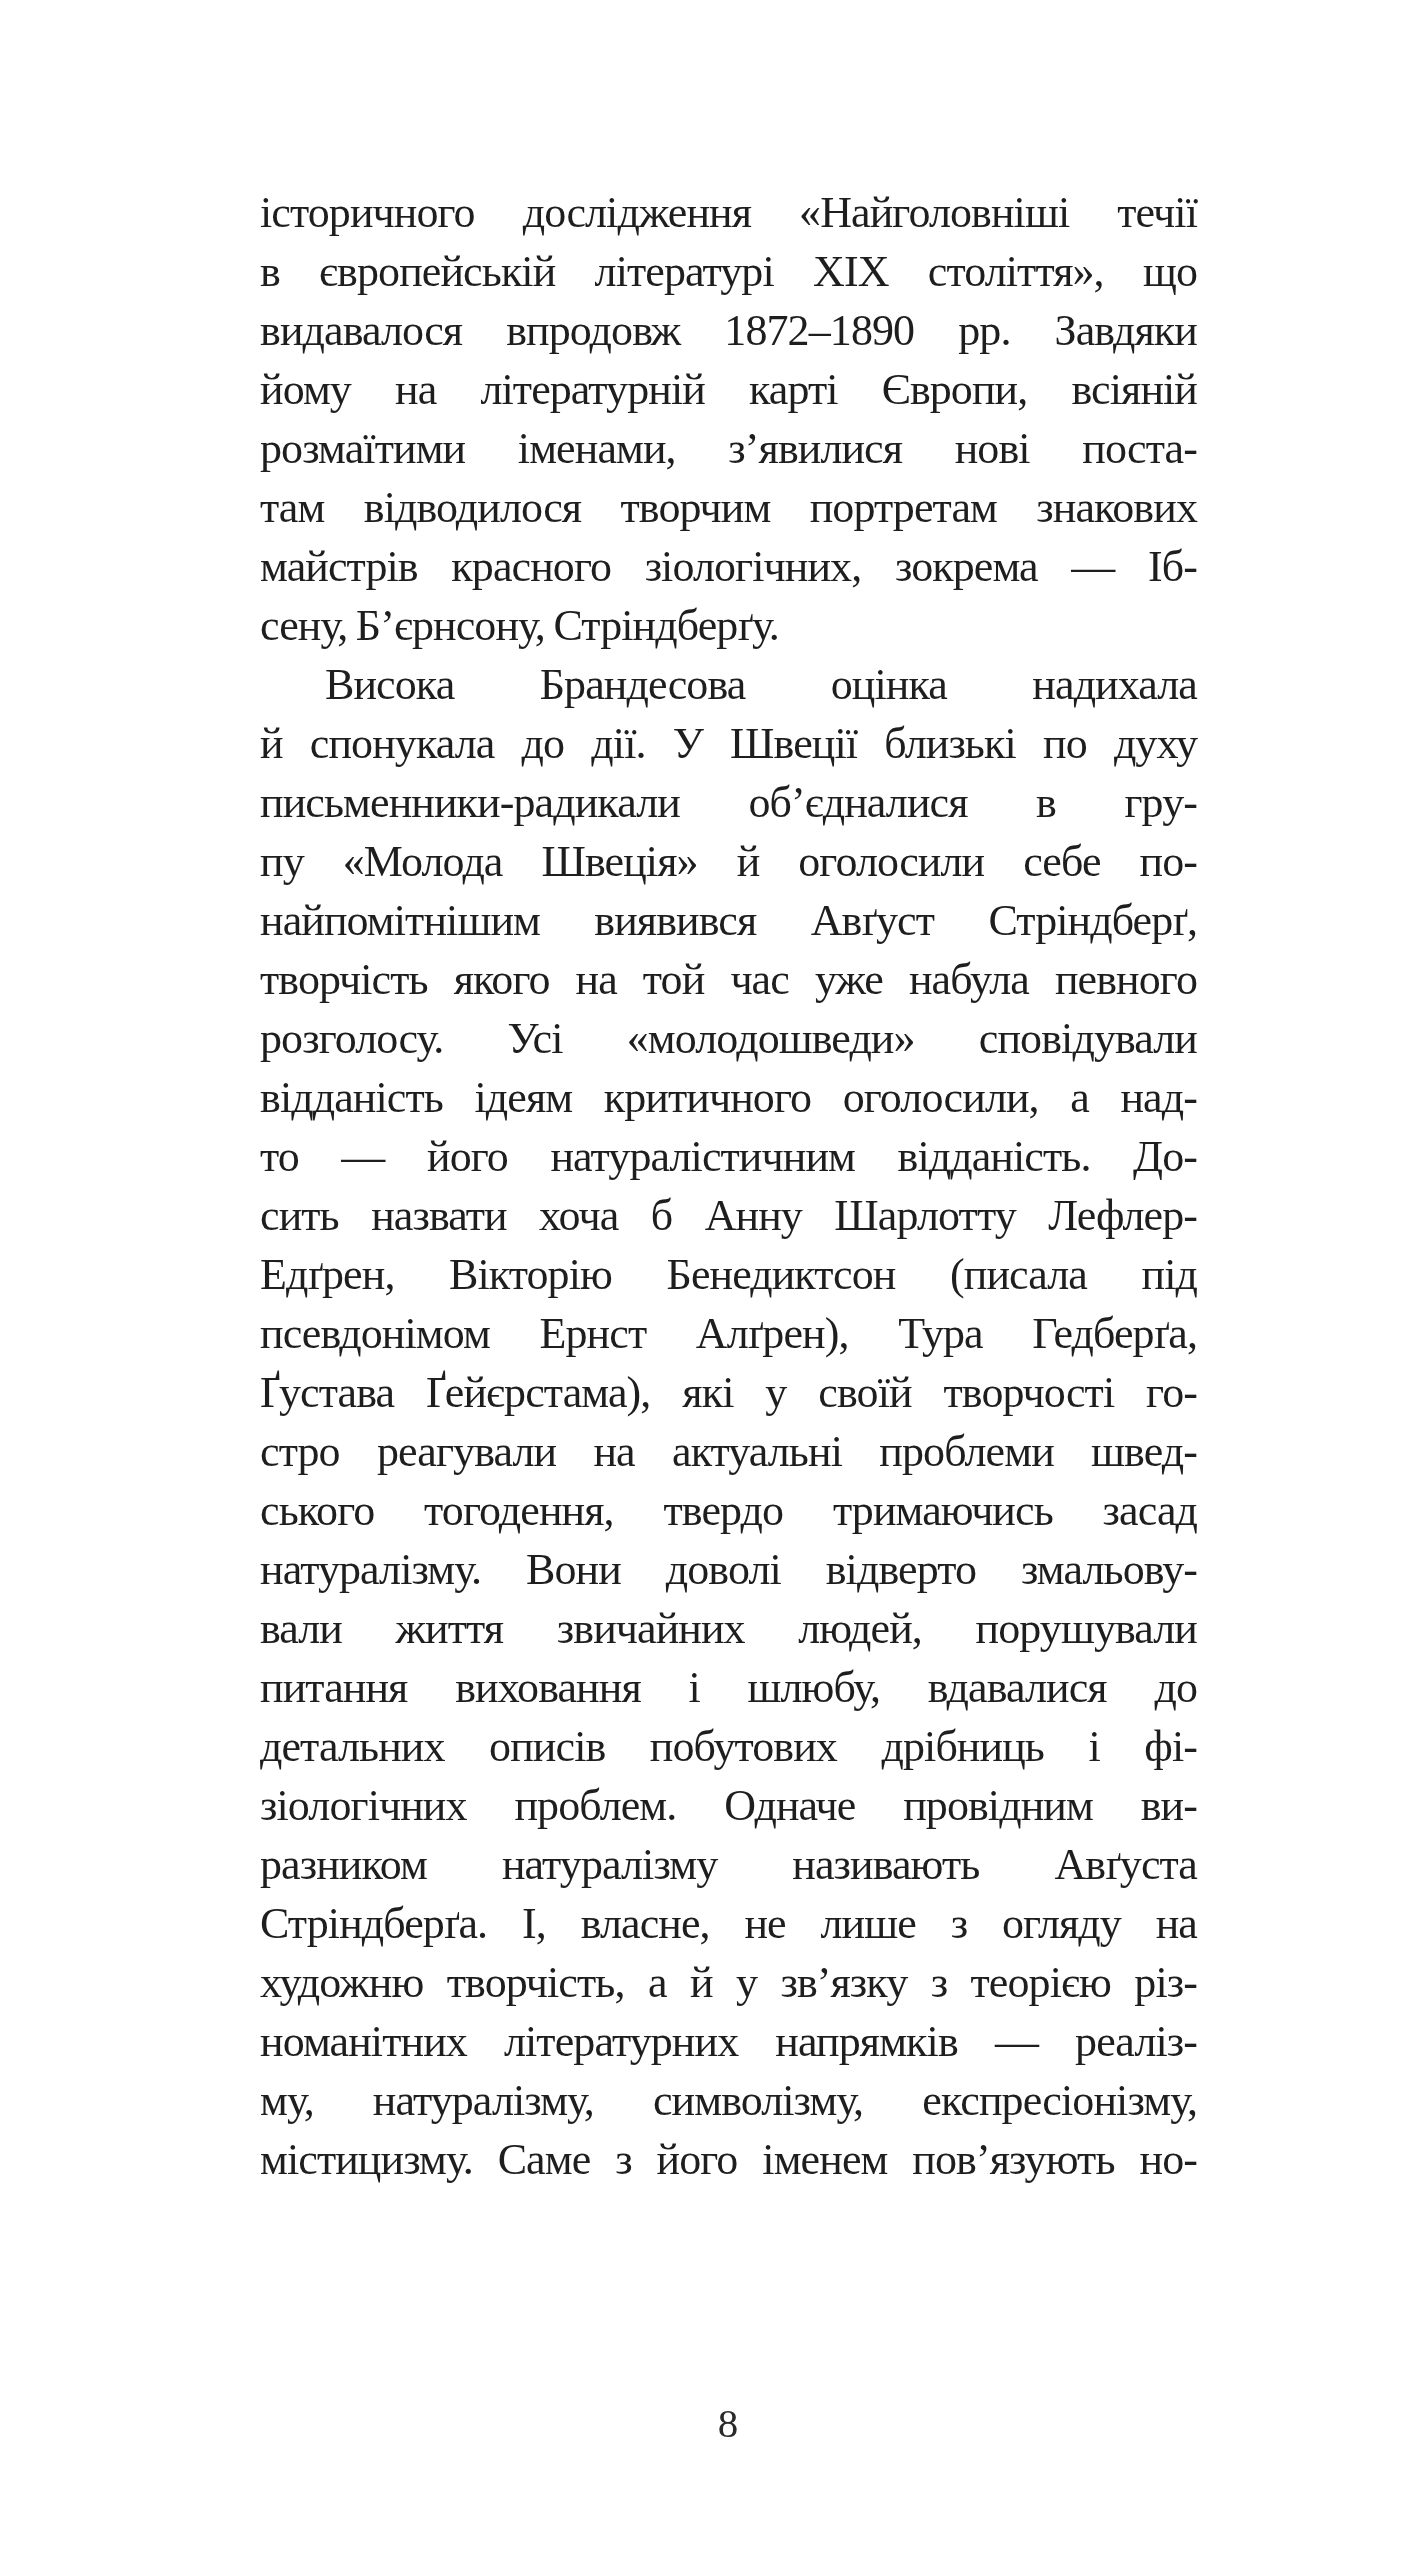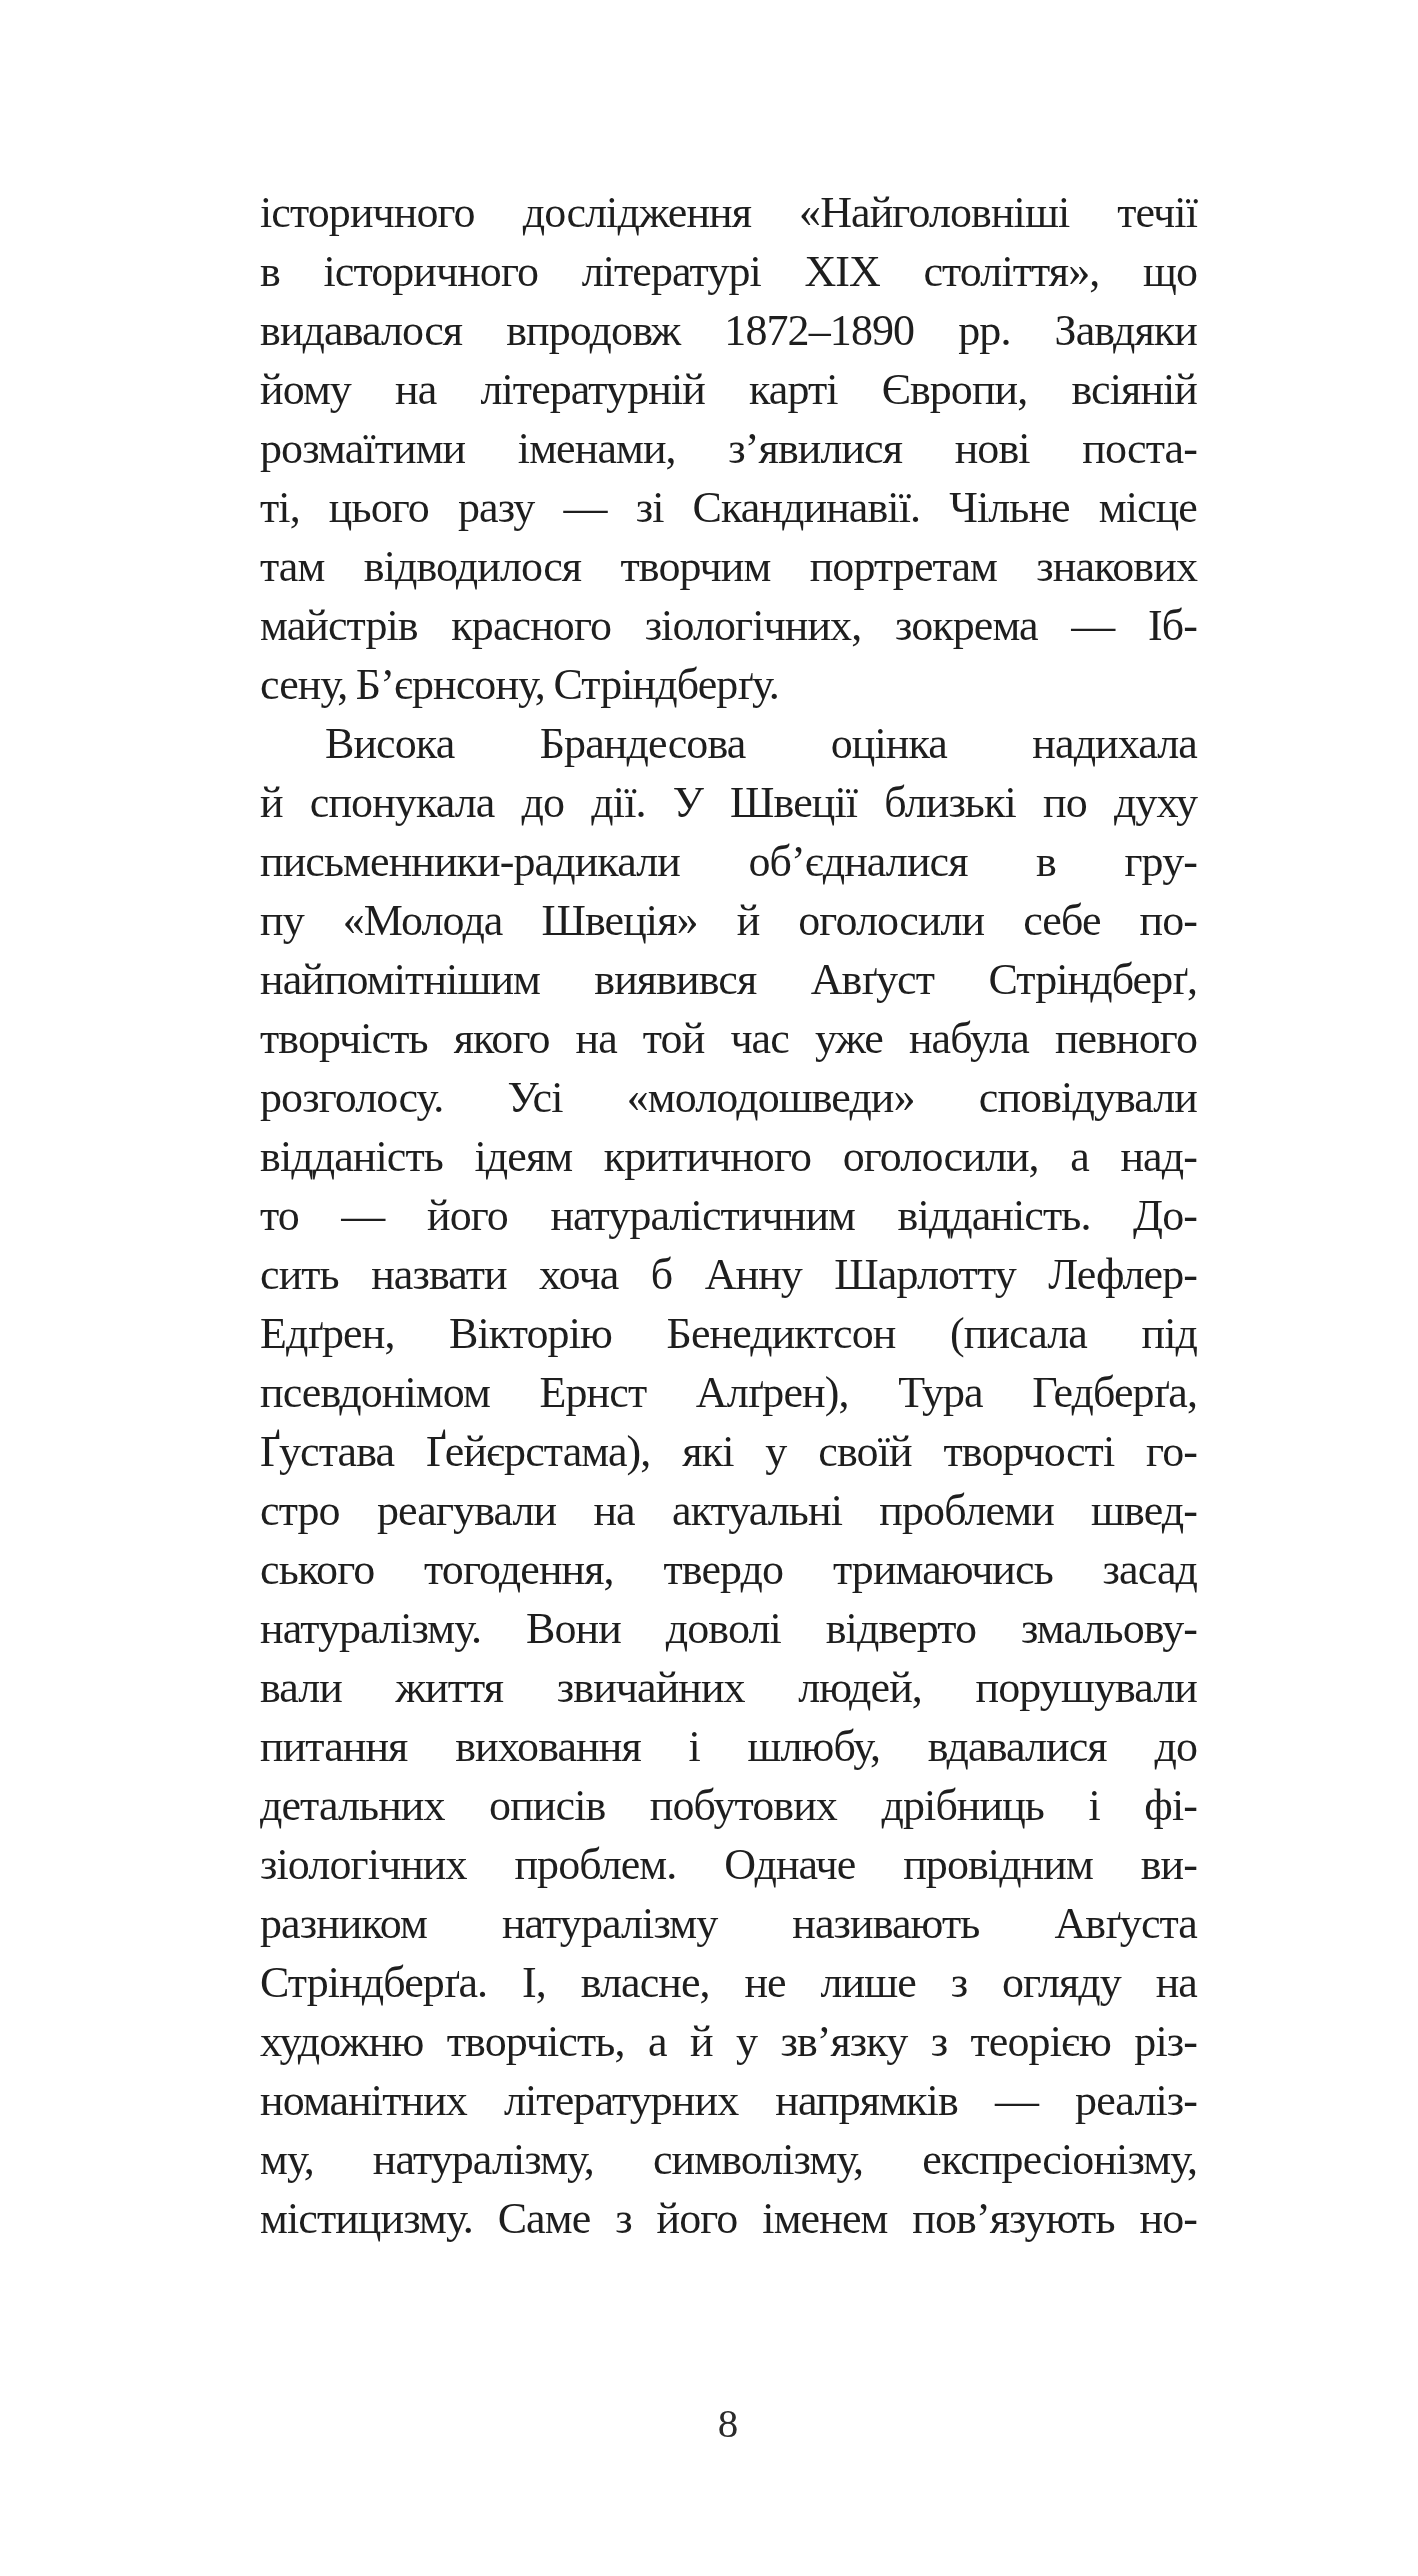--- a/index.html
+++ b/index.html
@@ -62,25 +62,24 @@
     }
   </style>
 </head>
 <body>
 
 <div class="page">
   <div class="text-block">
 
     <div class="paragraph">
       <span class="line">історичного дослідження «Найголовніші течії</span>
-      <span class="line">в історичного літературі XIX століття», що</span>
+      <span class="line">в європейській літературі XIX століття», що</span>
       <span class="line">видавалося впродовж 1872–1890 рр. Завдяки</span>
       <span class="line">йому на літературній карті Європи, всіяній</span>
       <span class="line">розмаїтими іменами, з’явилися нові поста-</span>
-      <span class="line">ті, цього разу — зі Скандинавії. Чільне місце</span>
       <span class="line">там відводилося творчим портретам знакових</span>
       <span class="line">майстрів красного зіологічних, зокрема — Іб-</span>
       <span class="line last">сену, Б’єрнсону, Стріндберґу.</span>
     </div>
 
     <div class="paragraph">
       <span class="line indent">Висока Брандесова оцінка надихала</span>
       <span class="line">й спонукала до дії. У Швеції близькі по духу</span>
       <span class="line">письменники-радикали об’єдналися в гру-</span>
       <span class="line">пу «Молода Швеція» й оголосили себе по-</span>

